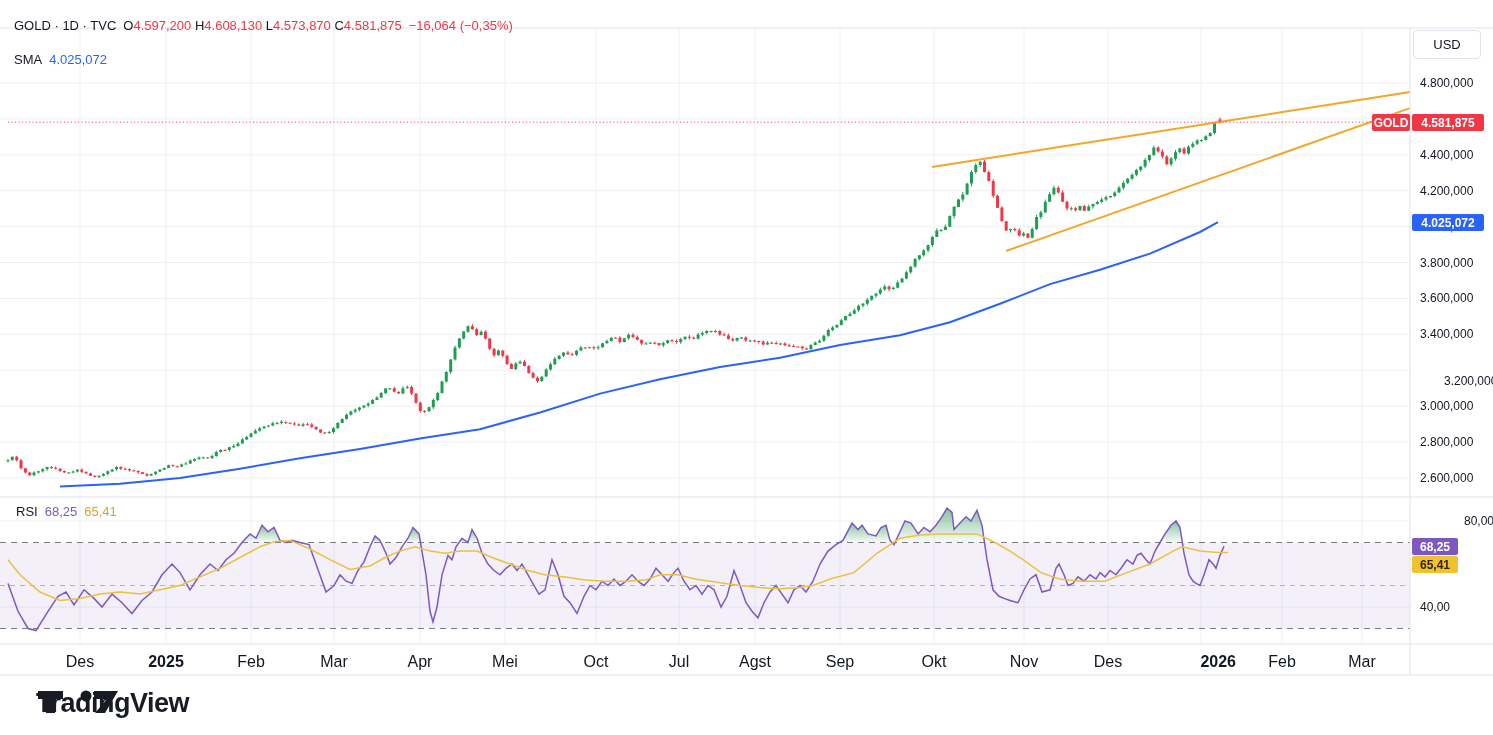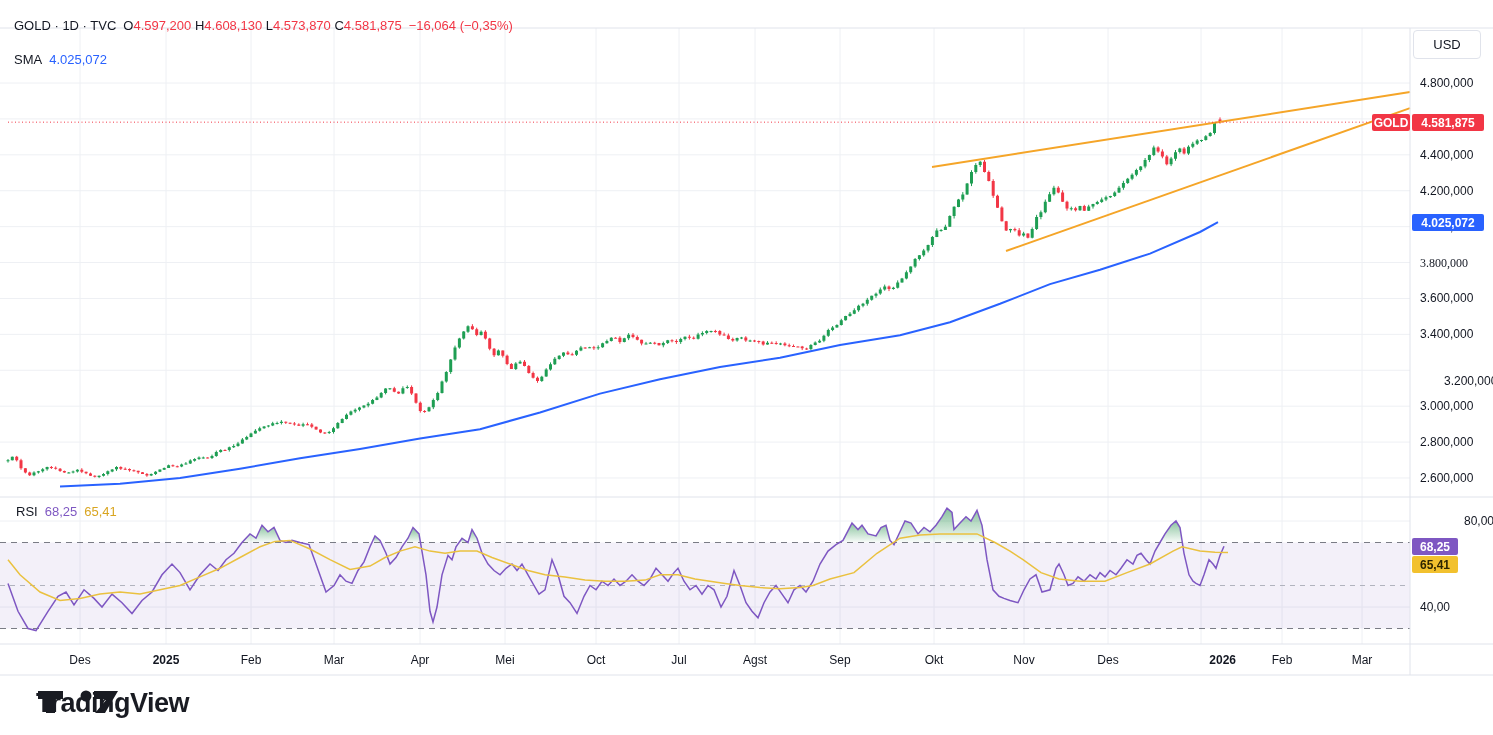--- a/index.html
+++ b/index.html
@@ -15,21 +15,21 @@
   .sym{color:#131722;}
   .ok{color:#131722;}
   .ov{color:#f23645;}
   .chg{color:#f23645;}
   .smaval{color:#2962ff;}
   .rsival1{color:#7e57c2;}
   .rsival2{color:#d9a521;}
   #usdbtn{left:1413px;top:30px;width:66px;height:27px;border:1px solid #e0e3eb;border-radius:4px;
           background:#fff;display:flex;align-items:center;justify-content:center;font-size:13px;}
   .ptick{position:absolute;left:1420px;width:72px;height:16px;font-size:12px;line-height:16px;color:#131722;white-space:nowrap;}
-  .ttick{position:absolute;top:653px;width:70px;text-align:center;font-size:12px;color:#131722;}
+  .ttick{position:absolute;top:653px;width:70px;text-align:center;font-size:16px;color:#131722;}
   .badge{position:absolute;height:17px;border-radius:2px;font-size:12px;font-weight:bold;
          display:flex;align-items:center;justify-content:center;white-space:nowrap;z-index:5;}
   #logo{left:36px;top:688px;display:flex;align-items:center;gap:16px;}
   #logotext{font-size:27px;font-weight:bold;letter-spacing:-0.5px;color:#191b22;}
 </style>
 </head>
 <body>
 
 <div id="root">
   <svg id="cv" width="1493" height="735" viewBox="0 0 1493 735">
@@ -118,21 +118,21 @@
   </div>
 
   <div id="usdbtn" class="abs">USD</div>
 
   <div id="priceAxis">
       <div class="ptick" style="top: 75px;">4.800,000</div>
       <div class="ptick" style="top: 110.909px;">4.600,000</div>
       <div class="ptick" style="top: 146.818px;">4.400,000</div>
       <div class="ptick" style="top: 182.727px;">4.200,000</div>
       <div class="ptick" style="top: 218.636px;">4.000,000</div>
-      <div class="ptick" style="top: 254.545px; font-family: Liberation Serif, serif;">3.800,000</div>
+      <div class="ptick" style="top: 254.545px;">3.800,000</div>
       <div class="ptick" style="top: 290.454px;">3.600,000</div>
       <div class="ptick" style="top: 326.363px;">3.400,000</div>
       <div class="ptick" style="top: 373px; margin-left: 24px;">3.200,000</div>
       <div class="ptick" style="top: 398.181px;">3.000,000</div>
       <div class="ptick" style="top: 434.09px;">2.800,000</div>
       <div class="ptick" style="top: 469.999px;">2.600,000</div>
       <div class="ptick" style="top: 513px; margin-left: 44px;">80,00</div>
       <div class="ptick" style="top: 599px;">40,00</div>
     </div>
   <div id="timeAxis">

